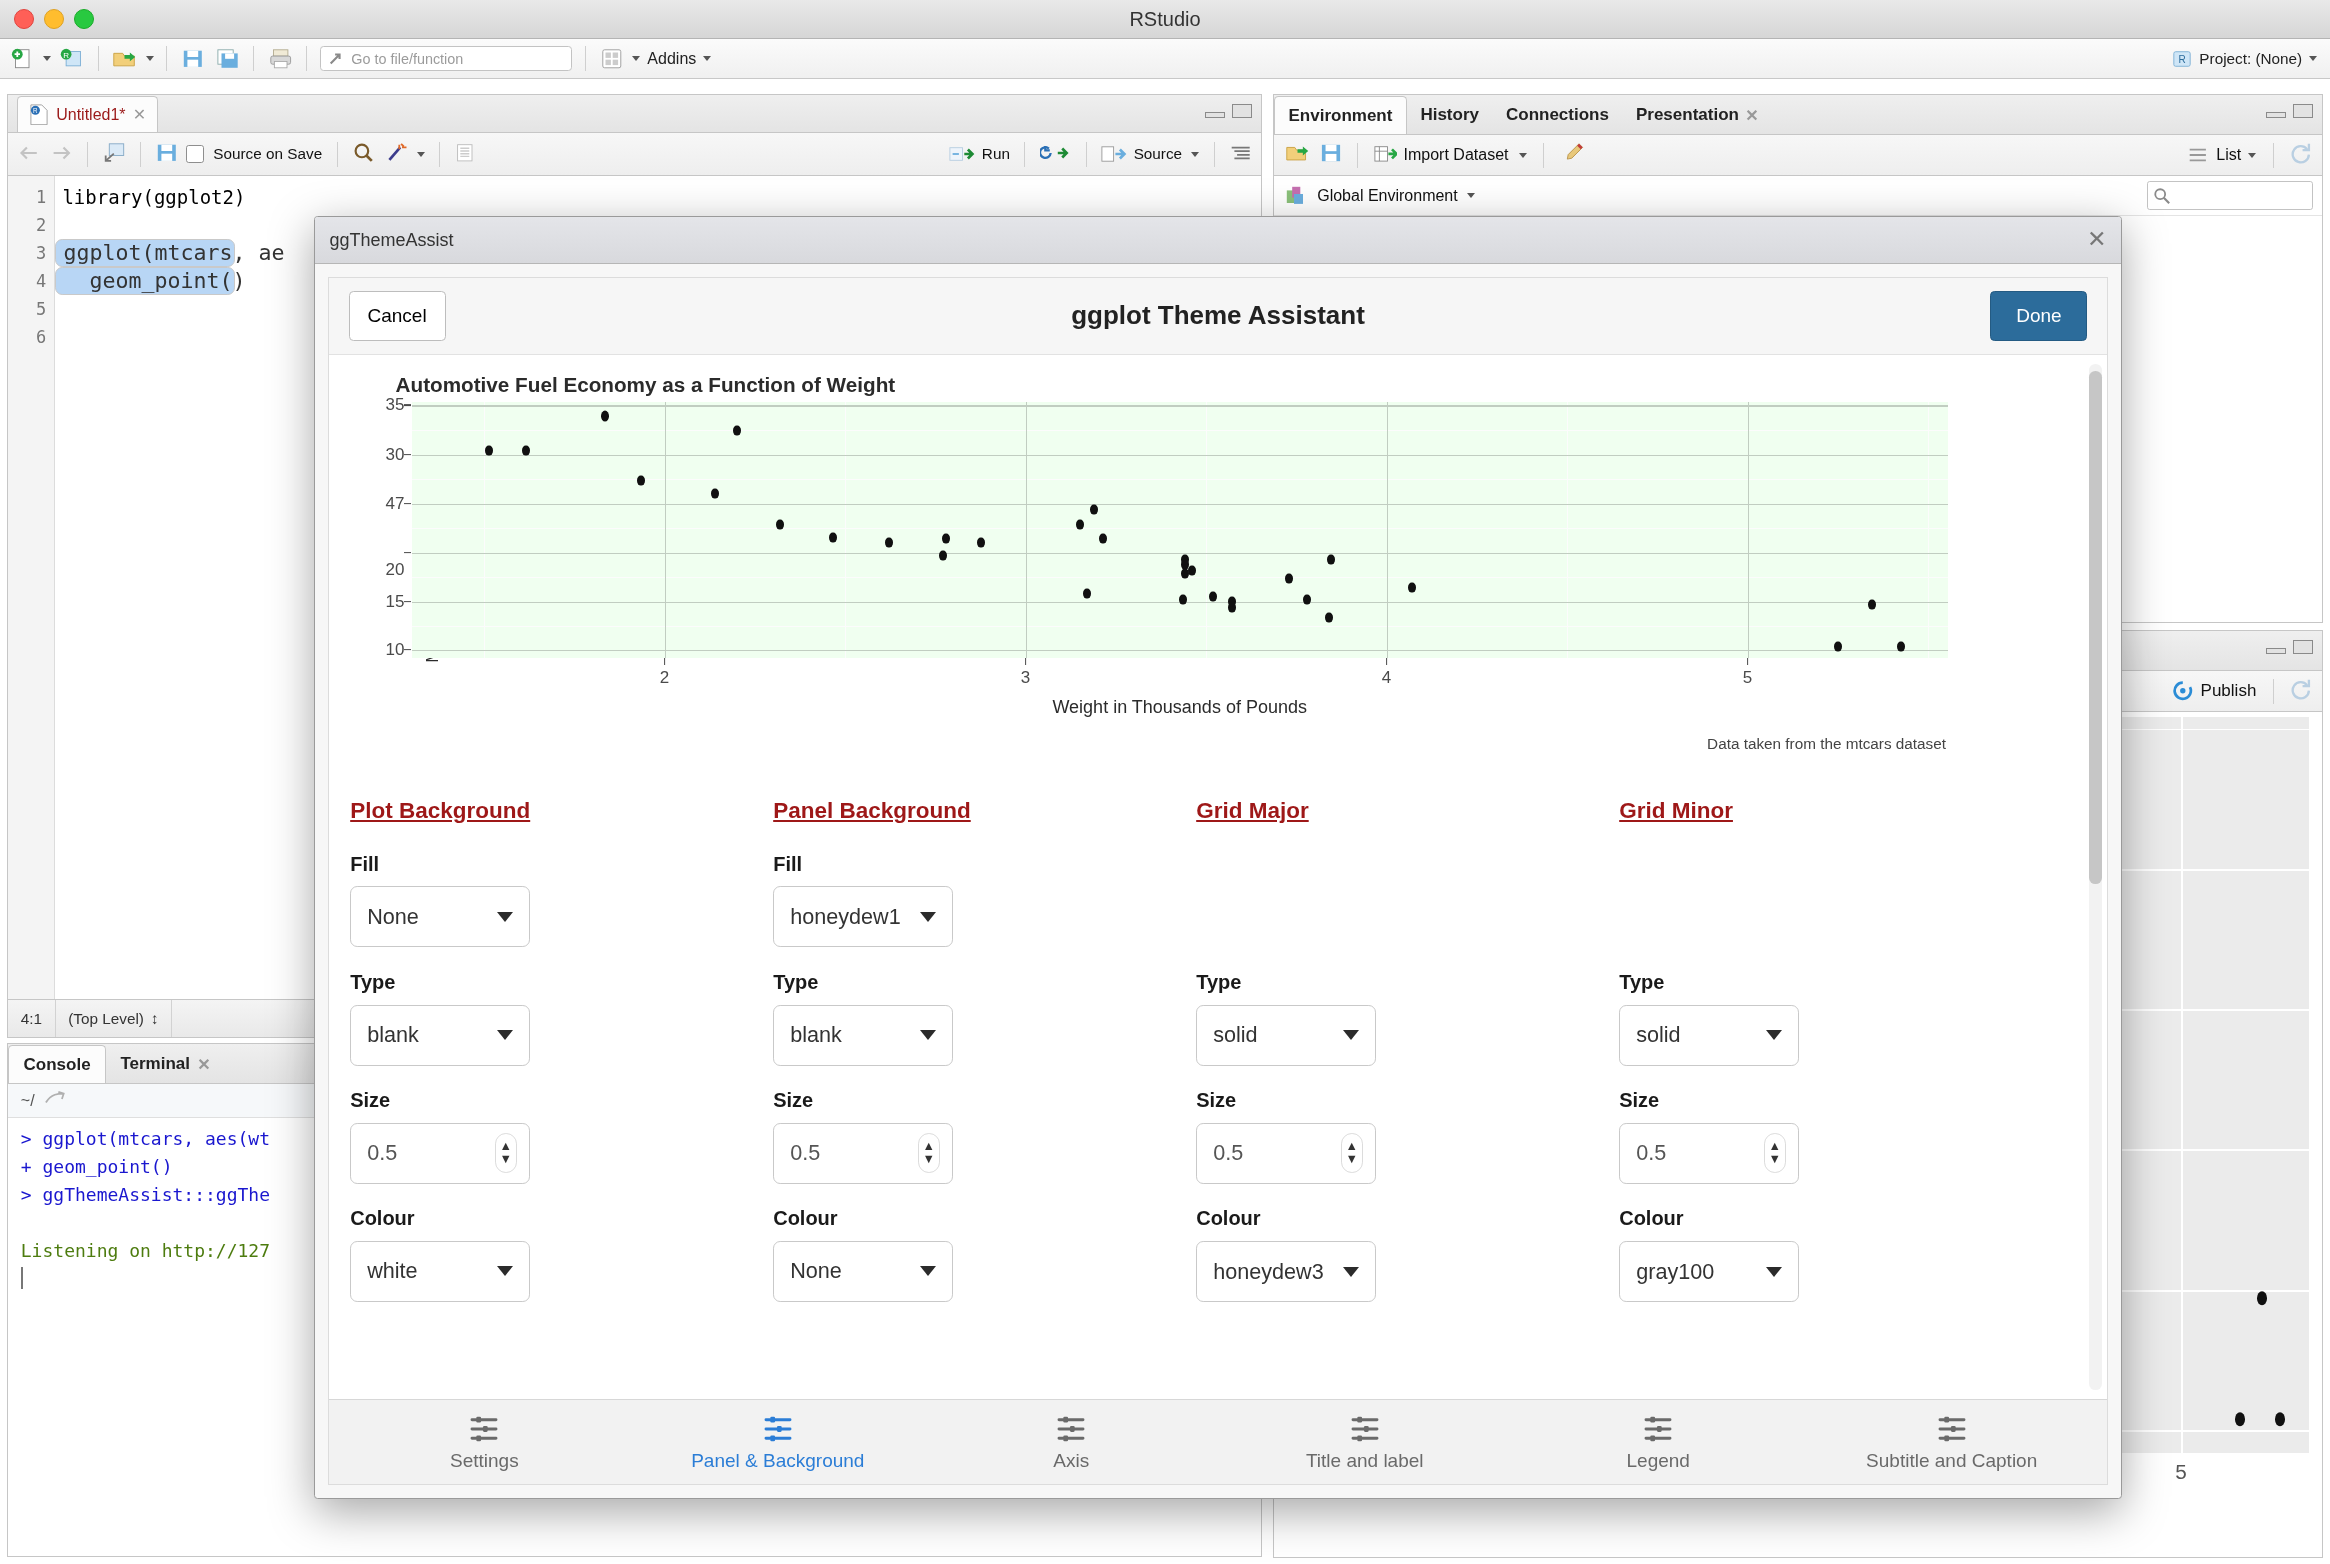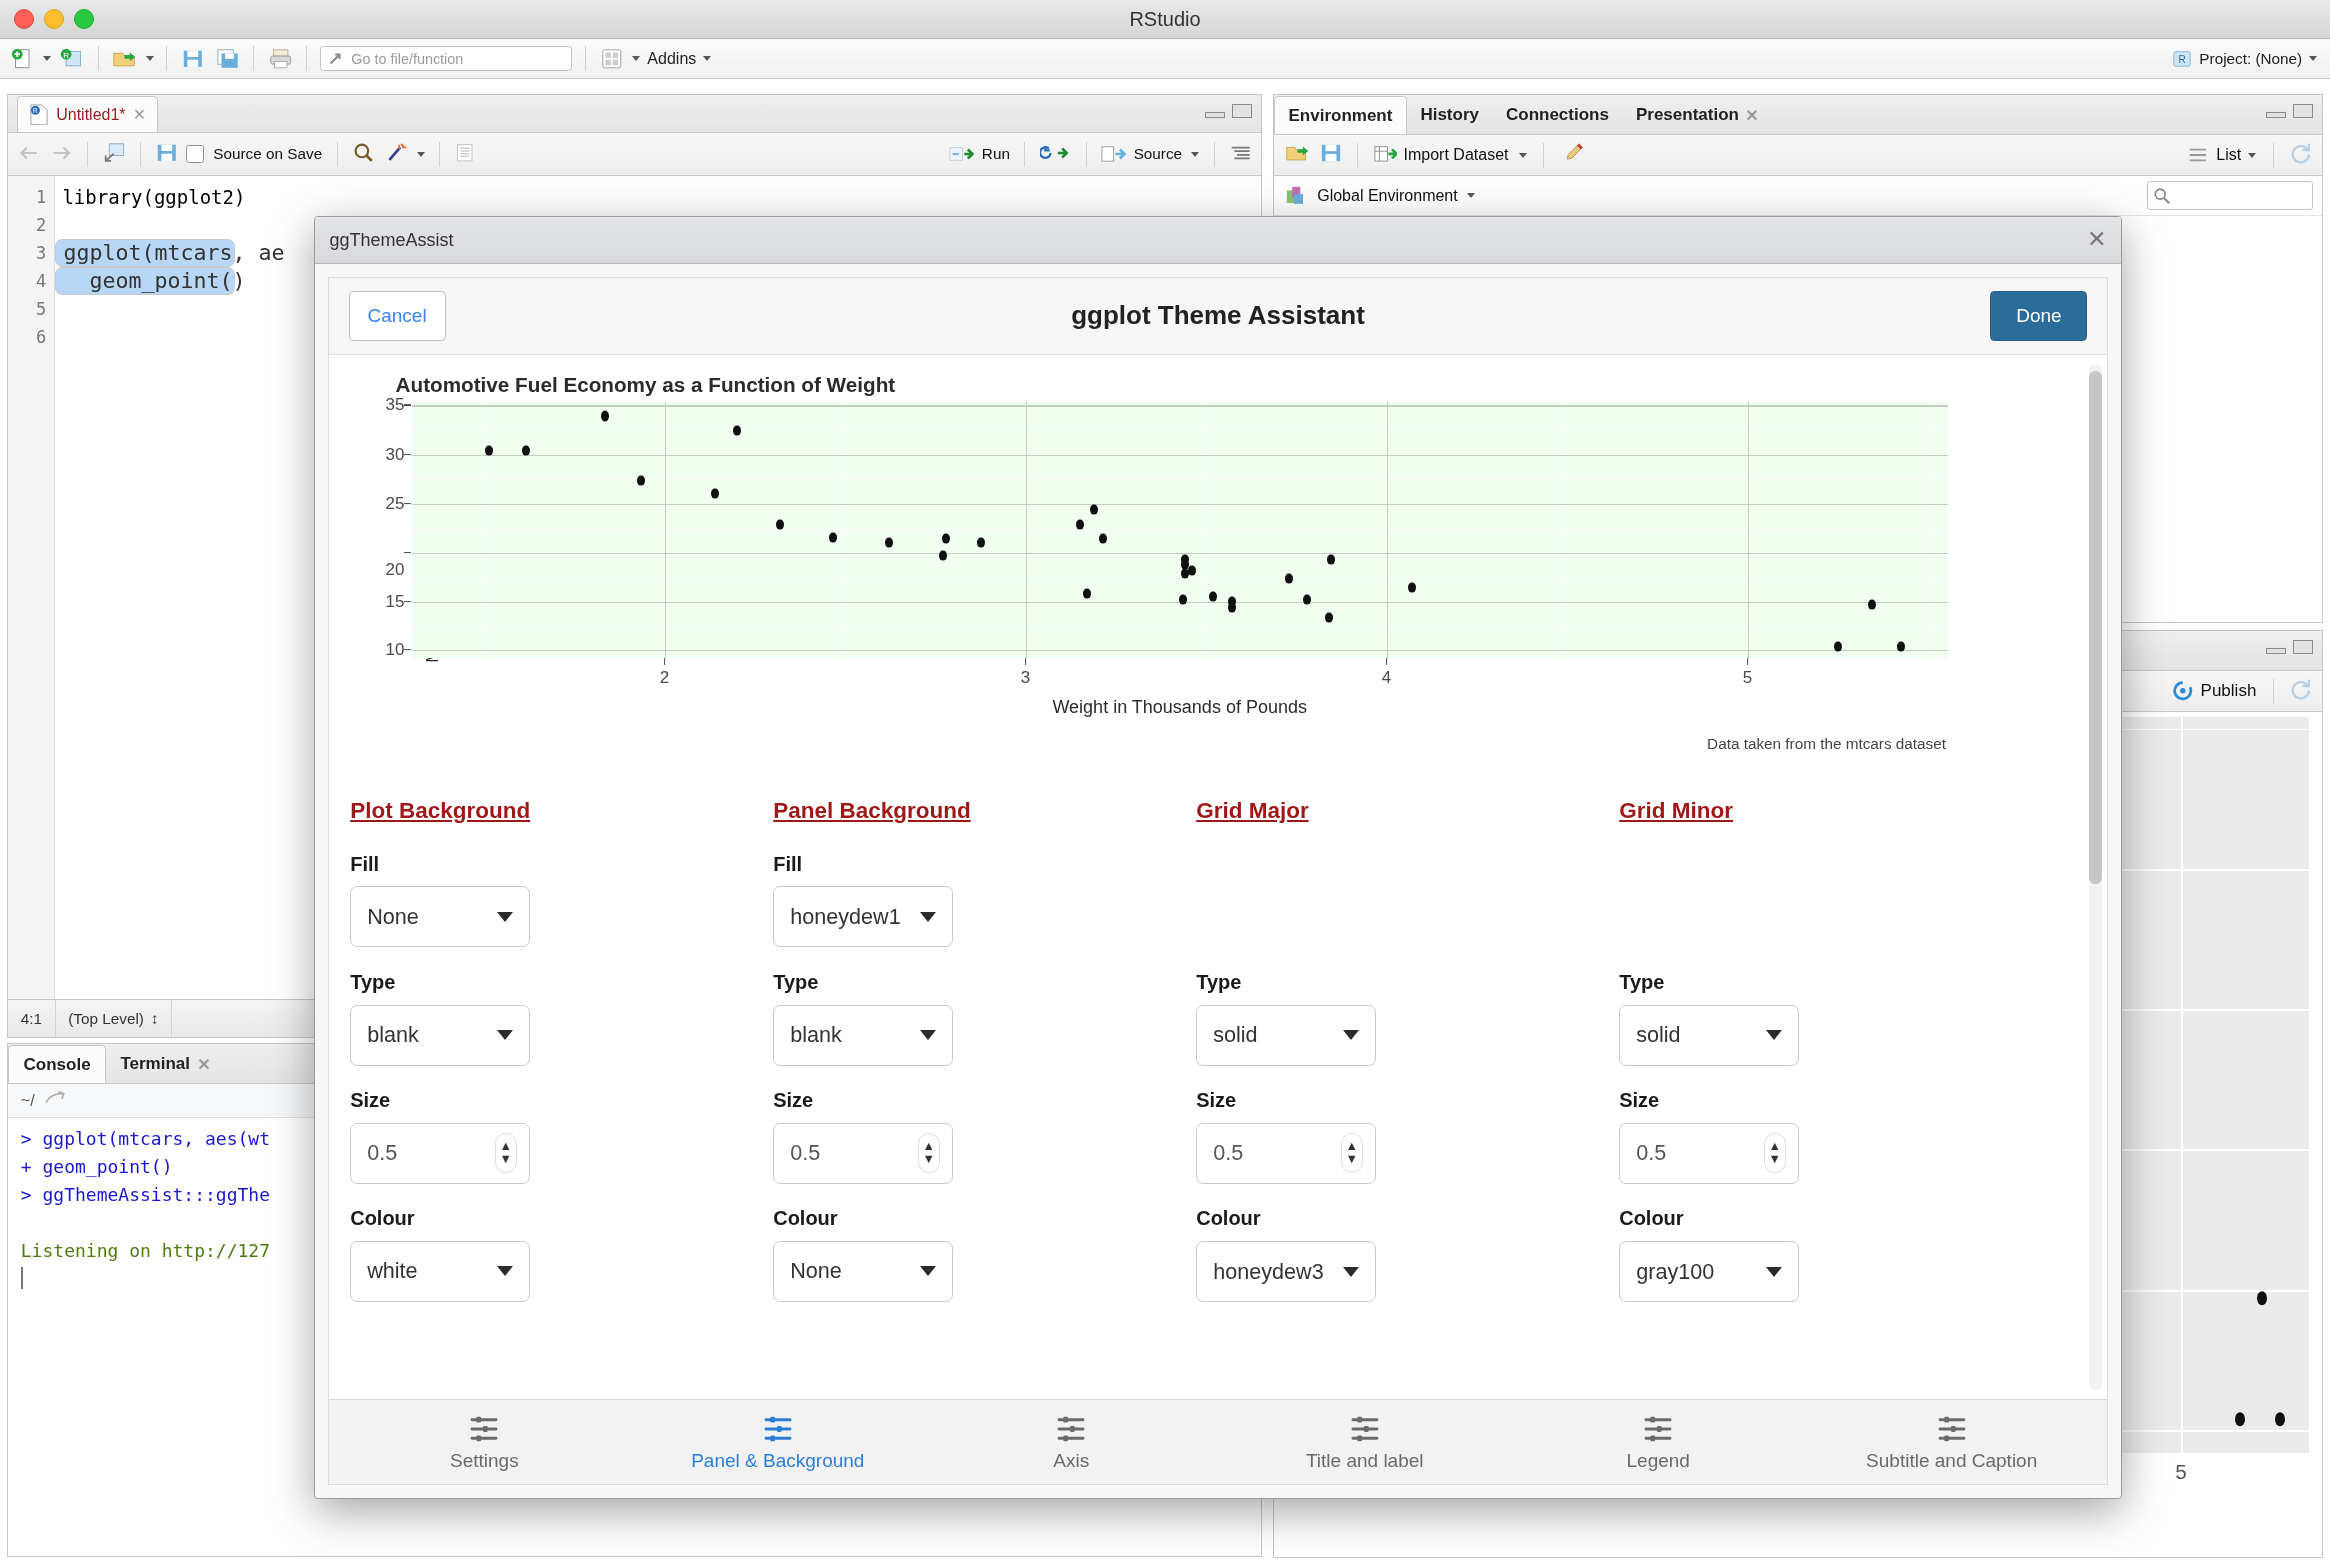--- a/index.html
+++ b/index.html
@@ -126,21 +126,21 @@
     height:47px;background:linear-gradient(#e4e5e9,#d8d9dd);border-bottom:0.9px solid #b6b6b6;
     display:flex;align-items:center;padding:0 14.4px;position:relative;
   }
   .modal-tb .t{font-size:18px;color:#333;}
   .modal-close{position:absolute;right:14.4px;top:10.8px;font-size:23.4px;color:#777;cursor:pointer;line-height:23.4px;}
   .modal-inner{flex:1;background:#fff;margin:12.6px;border:0.9px solid #dcdcdc;display:flex;flex-direction:column;overflow:hidden;}
 
   .hdr{height:77px;background:#f6f6f6;border-bottom:0.9px solid #e2e2e2;display:flex;align-items:center;padding:0 20px;position:relative;}
   .btn-cancel{
     width:97px;height:50px;background:#fff;border:0.9px solid #bdbdbd;border-radius:4.5px;
-    font-size:19px;color:#3b82f6;display:flex;align-items:center;justify-content:center;cursor:pointer;
+    font-size:19px;color:#000000;display:flex;align-items:center;justify-content:center;cursor:pointer;
   }
   .hdr-title{position:absolute;left:0;right:0;text-align:center;font-size:26px;font-weight:bold;color:#222;pointer-events:none;}
   .btn-done{
     position:absolute;right:20px;width:97px;height:50px;background:#2c6c9b;border:0.9px solid #245b83;border-radius:4.5px;
     color:#fff;font-size:19px;display:flex;align-items:center;justify-content:center;cursor:pointer;
   }
 
   .scrollzone{flex:1;position:relative;overflow:hidden;background:#fff;}
   .scroll-track{position:absolute;right:5.4px;top:9px;width:12.6px;bottom:9px;background:#f2f2f2;border-radius:6.3px;}
   .scroll-thumb{position:absolute;right:5.4px;top:16px;width:12.6px;height:513px;background:#c6c6c6;border-radius:6.3px;}
@@ -633,21 +633,21 @@
             <div class="gmaj-h" style="top: 248px;"></div>
             <div class="ytick" style="top: 248px; margin-left: 12px;">10</div>
             <div class="ytickmark" style="top: 248px;"></div>
             <div class="gmaj-h" style="top: 200px;"></div>
             <div class="ytick" style="top: 200px;">15</div>
             <div class="ytickmark" style="top: 200px;"></div>
             <div class="gmaj-h" style="top: 151px;"></div>
             <div class="ytick" style="top: 168px;">20</div>
             <div class="ytickmark" style="top: 151px;"></div>
             <div class="gmaj-h" style="top: 102px;"></div>
-            <div class="ytick" style="top: 102px;">25</div>
+            <div class="ytick" style="top: 102px;">47</div>
             <div class="ytickmark" style="top: 102px;"></div>
             <div class="gmaj-h" style="top: 53px;"></div>
             <div class="ytick" style="top: 53px;">30</div>
             <div class="ytickmark" style="top: 53px;"></div>
             <div class="gmaj-h" style="top: 3.9px;"></div>
             <div class="ytick" style="top: 3.9px;">35</div>
             <div class="ytickmark" style="top: 3.9px;"></div>
             <div class="gmaj-v" style="left: 253px;"></div>
             <div class="xtick" style="left: 253px;">2</div>
             <div class="xtickmark" style="left: 253px;"></div>

